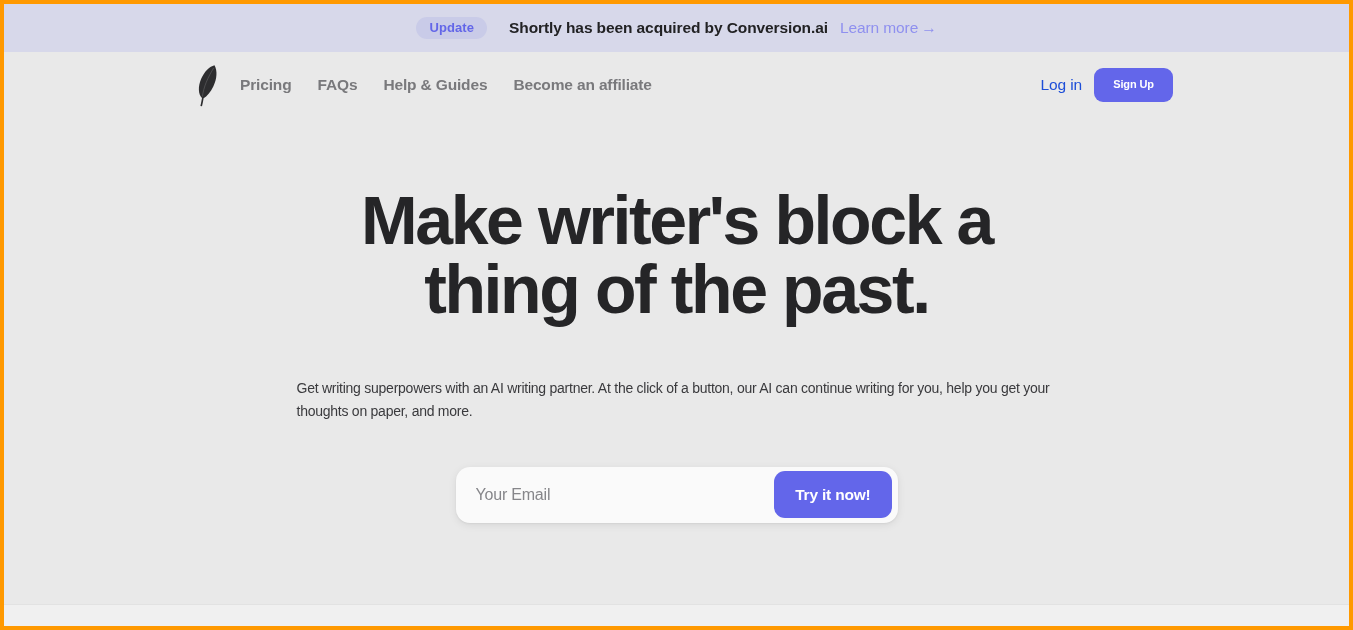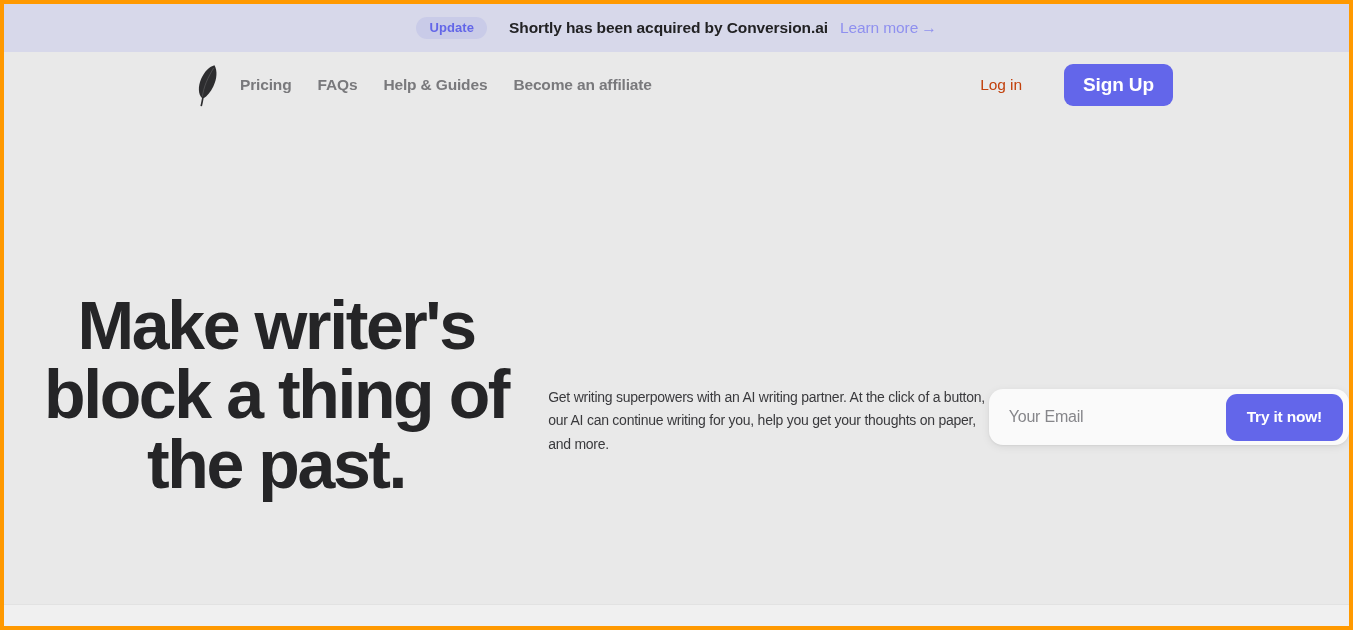--- a/index.html
+++ b/index.html
@@ -123,49 +123,49 @@
     cursor: pointer;
   }
   .nav-link:last-child { margin-right: 0; }
 
   .nav-right {
     margin-left: auto;
     display: flex;
     align-items: center;
   }
   .login-link {
-    color: #c2410c;
+    color: #1d4ed8;
     font-size: 15.5px;
     font-weight: normal;
     letter-spacing: -0.1px;
     text-decoration: none;
-    margin-right: 42px;
+    margin-right: 12px;
     white-space: nowrap;
     cursor: pointer;
   }
   .signup-btn {
     background: #6366ea;
     color: #ffffff;
     font-family: "Liberation Sans", sans-serif;
-    font-size: 19px;
+    font-size: 11px;
     font-weight: bold;
     letter-spacing: -0.1px;
     border: none;
     border-radius: 9px;
     padding: 11px 19px 12px;
     line-height: 1;
     cursor: pointer;
     white-space: nowrap;
   }
 
   
   .hero {
     flex: 1 1 auto;
     display: flex;
-    flex-direction: row;
+    flex-direction: column;
     align-items: center;
     padding-top: 68px;
   }
   .hero-title {
     color: #252527;
     font-size: 68px;
     font-weight: bold;
     line-height: 1.02;
     letter-spacing: -2.4px;
     text-align: center;

